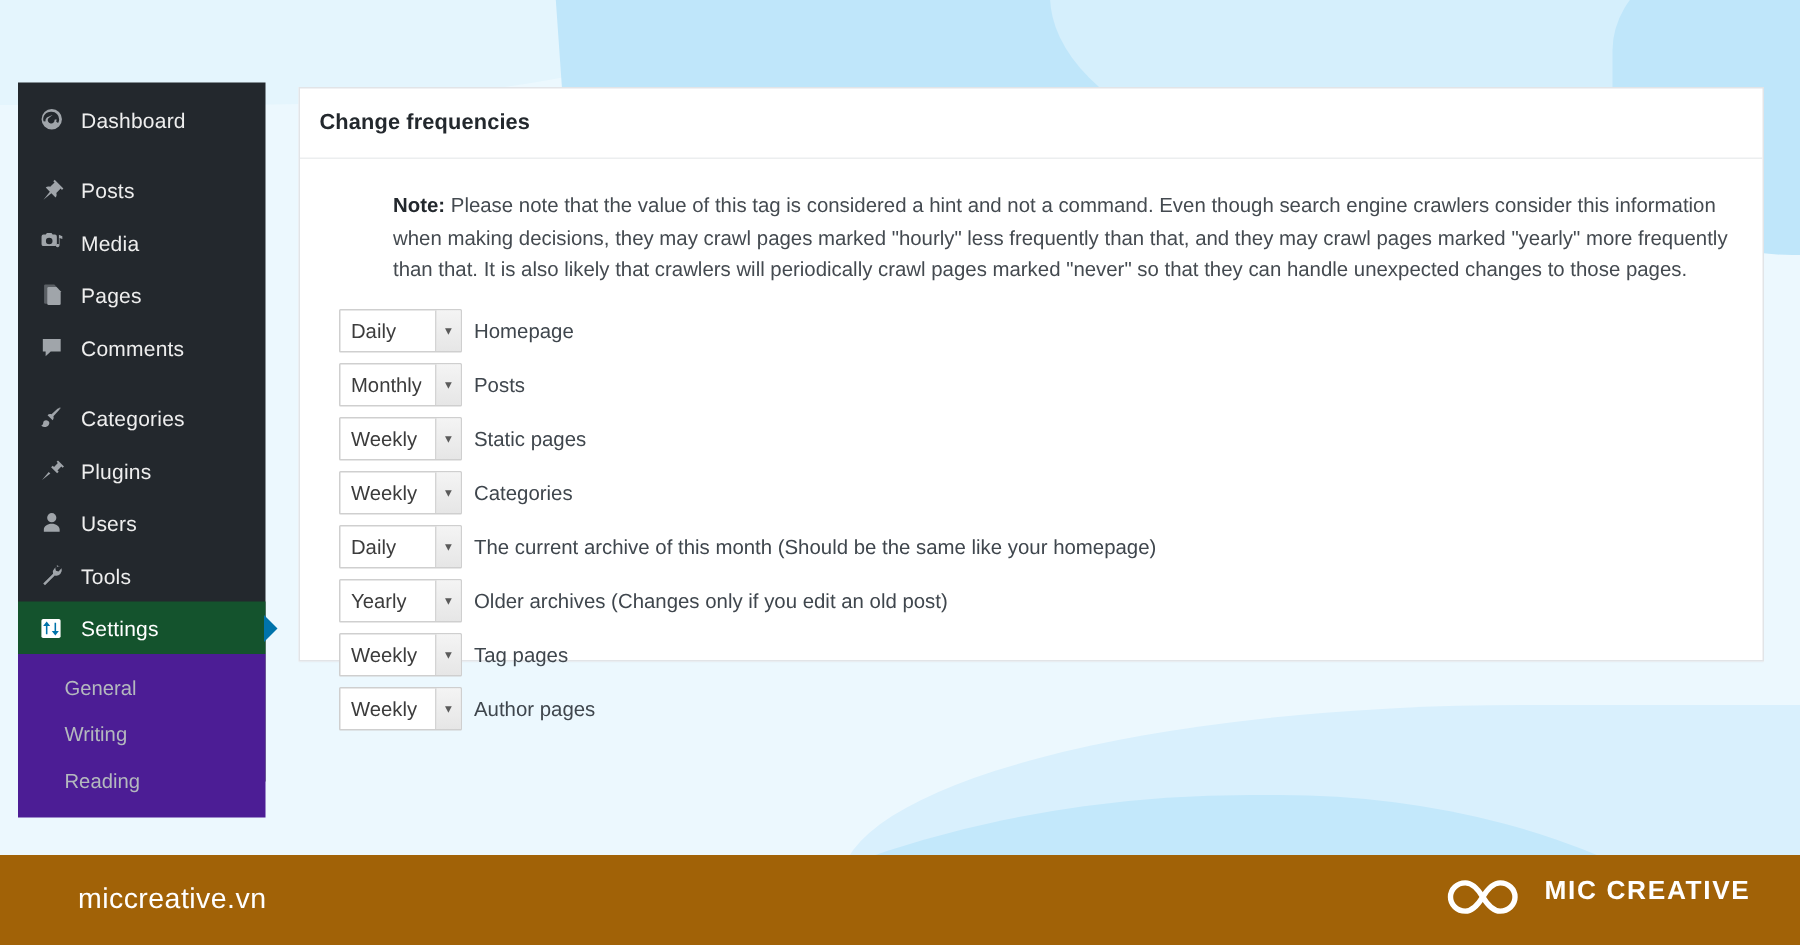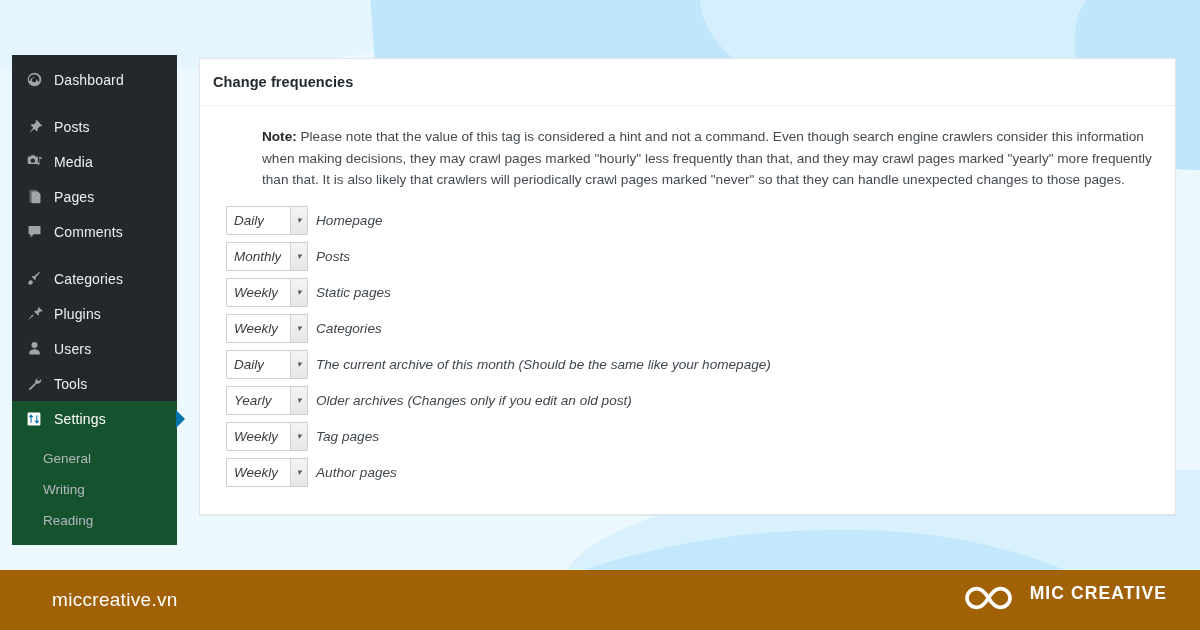--- a/index.html
+++ b/index.html
@@ -117,38 +117,38 @@
     position: absolute;
     right: -8px;
     top: 50%;
     transform: translateY(-50%);
     border-top: 9px solid transparent;
     border-bottom: 9px solid transparent;
     border-left: 9px solid #0073aa;
   }
 
   .submenu {
-    background: #14532d;
+    background: #4c1d95;
     padding: 7px 0 9px 0;
   }
   .submenu-item {
     padding: 6px 0 6px 31px;
     font-size: 13.5px;
     color: #b4b9be;
     cursor: pointer;
     line-height: 19px;
   }
 
   
   .content-card {
     position: absolute;
     left: 199px;
     top: 58px;
     width: 977px;
-    height: 457px;
+    height: 383px;
     background: #ffffff;
     border: 1px solid #e2e4e7;
     box-shadow: 0 1px 1px rgba(0,0,0,.04);
     z-index: 4;
   }
   .card-header {
     height: 47px;
     border-bottom: 1px solid #eceeef;
     display: flex;
     align-items: center;
@@ -172,21 +172,20 @@
   }
   .note b { color: #23282d; }
 
   .freq-rows { padding-left: 4px; }
 
   .freq-row {
     display: flex;
     align-items: center;
     margin-bottom: 5px;
     height: 31px;
-    font-style: italic;
   }
 
   .wp-select {
     width: 82px;
     height: 29px;
     background: #ffffff;
     border: 1px solid #cfcfcf;
     border-radius: 1px;
     display: flex;
     align-items: center;

